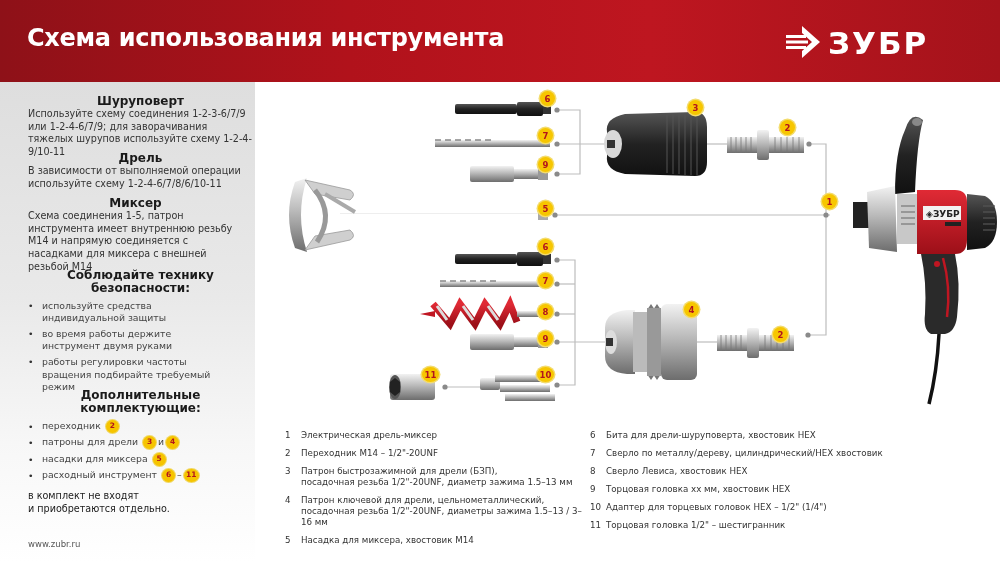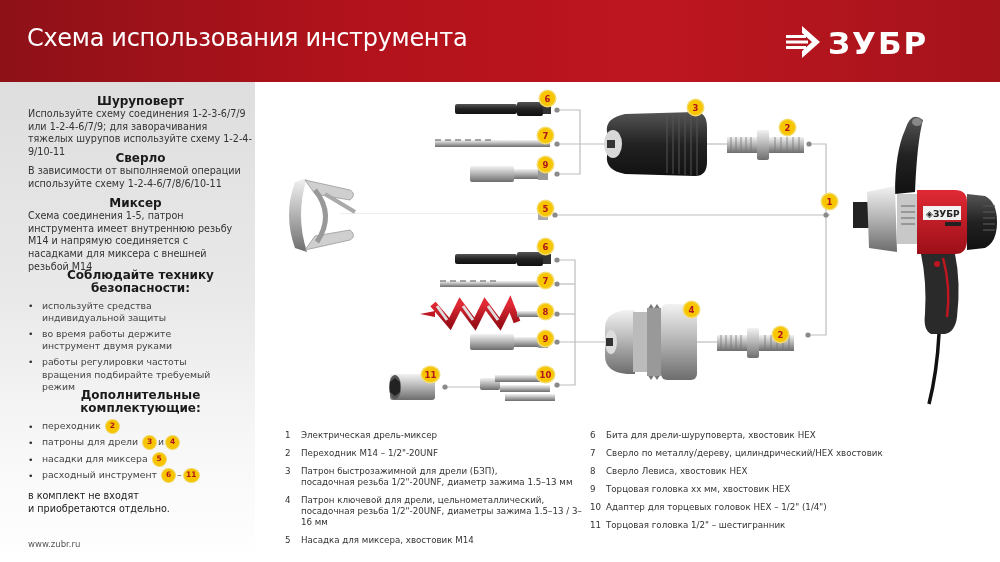--- a/index.html
+++ b/index.html
@@ -5,21 +5,21 @@
   * { box-sizing: border-box; margin: 0; padding: 0; }
   html, body { width: 1000px; height: 562px; overflow: hidden; background: #ffffff; }
   body { font-family: "DejaVu Sans", "Liberation Sans", sans-serif; color: #2b2b2b; position: relative; }
 
   .header {
     position: absolute; left: 0; top: 0; width: 1000px; height: 82px;
     background: linear-gradient(90deg, #8e1118 0%, #b1121b 35%, #be1620 65%, #a5131b 100%);
   }
   .header-title {
     position: absolute; left: 27px; top: 24px;
-    font-family: "DejaVu Sans", sans-serif; font-weight: normal;
+    font-family: "DejaVu Sans", sans-serif; font-weight: bold;
     font-size: 24px; color: #ffffff; letter-spacing: -0.3px;
   }
   .logo { position: absolute; left: 784px; top: 22px; width: 190px; height: 40px; }
 
   .sidebar {
     position: absolute; left: 0; top: 82px; width: 255px; height: 480px;
     background: linear-gradient(180deg, #dedede 0%, #e9e9e9 45%, #f7f7f7 75%, #ffffff 100%);
   }
   .sb-block { position: absolute; left: 28px; width: 225px; font-size: 9.6px; line-height: 12.8px; color: #333; }
   .sb-head { font-weight: bold; color: #1a1a1a; font-size: 12px; text-align: center; }
@@ -67,21 +67,21 @@
     <text x="44" y="32" fill="#ffffff" font-family="DejaVu Sans, sans-serif" font-weight="bold" font-size="31" letter-spacing="2">ЗУБР</text>
   </svg>
 </div>
 
 <div class="sidebar">
   <div class="sb-block" style="top:13px;">
     <div class="sb-head">Шуруповерт</div>
     <div>Используйте схему соединения 1-2-3-6/7/9 или 1-2-4-6/7/9; для заворачивания тяжелых шурупов используйте схему 1-2-4-9/10-11</div>
   </div>
   <div class="sb-block" style="top:70px;">
-    <div class="sb-head">Сверло</div>
+    <div class="sb-head">Дрель</div>
     <div>В зависимости от выполняемой операции используйте схему 1-2-4-6/7/8/6/10-11</div>
   </div>
   <div class="sb-block" style="top:115px; width:215px;">
     <div class="sb-head">Миксер</div>
     <div>Схема соединения 1-5, патрон инструмента имеет внутреннюю резьбу М14 и напрямую соединяется с насадками для миксера с внешней резьбой М14</div>
   </div>
 
   <div class="sb-block" style="top:187px;">
     <div class="sb-head" style="margin-bottom:5px;">Соблюдайте технику безопасности:</div>
     <ul class="sb-list">

